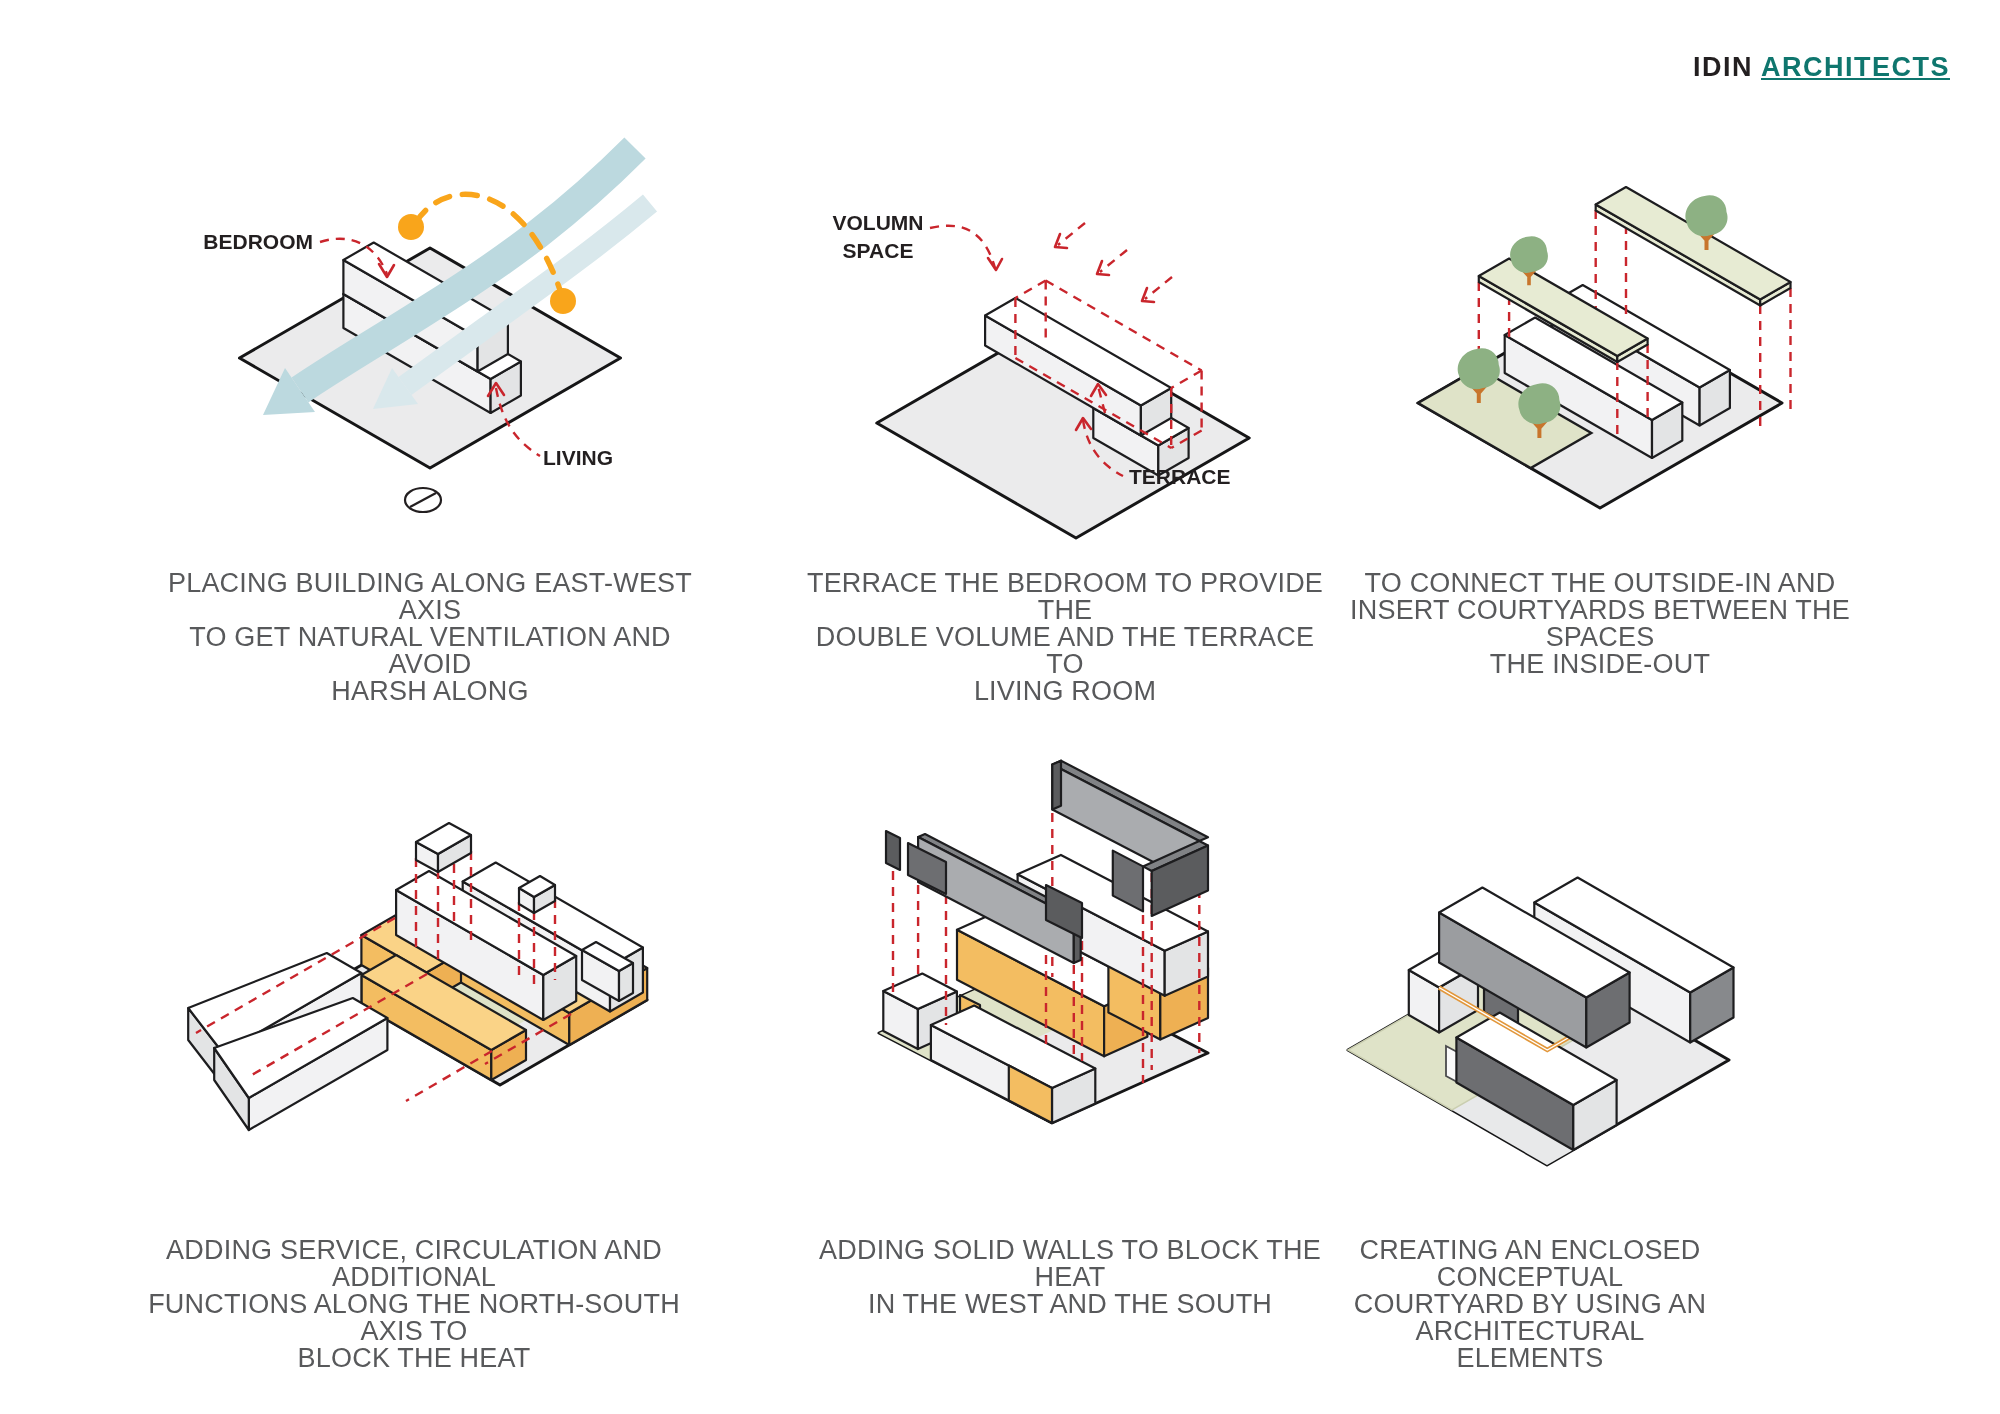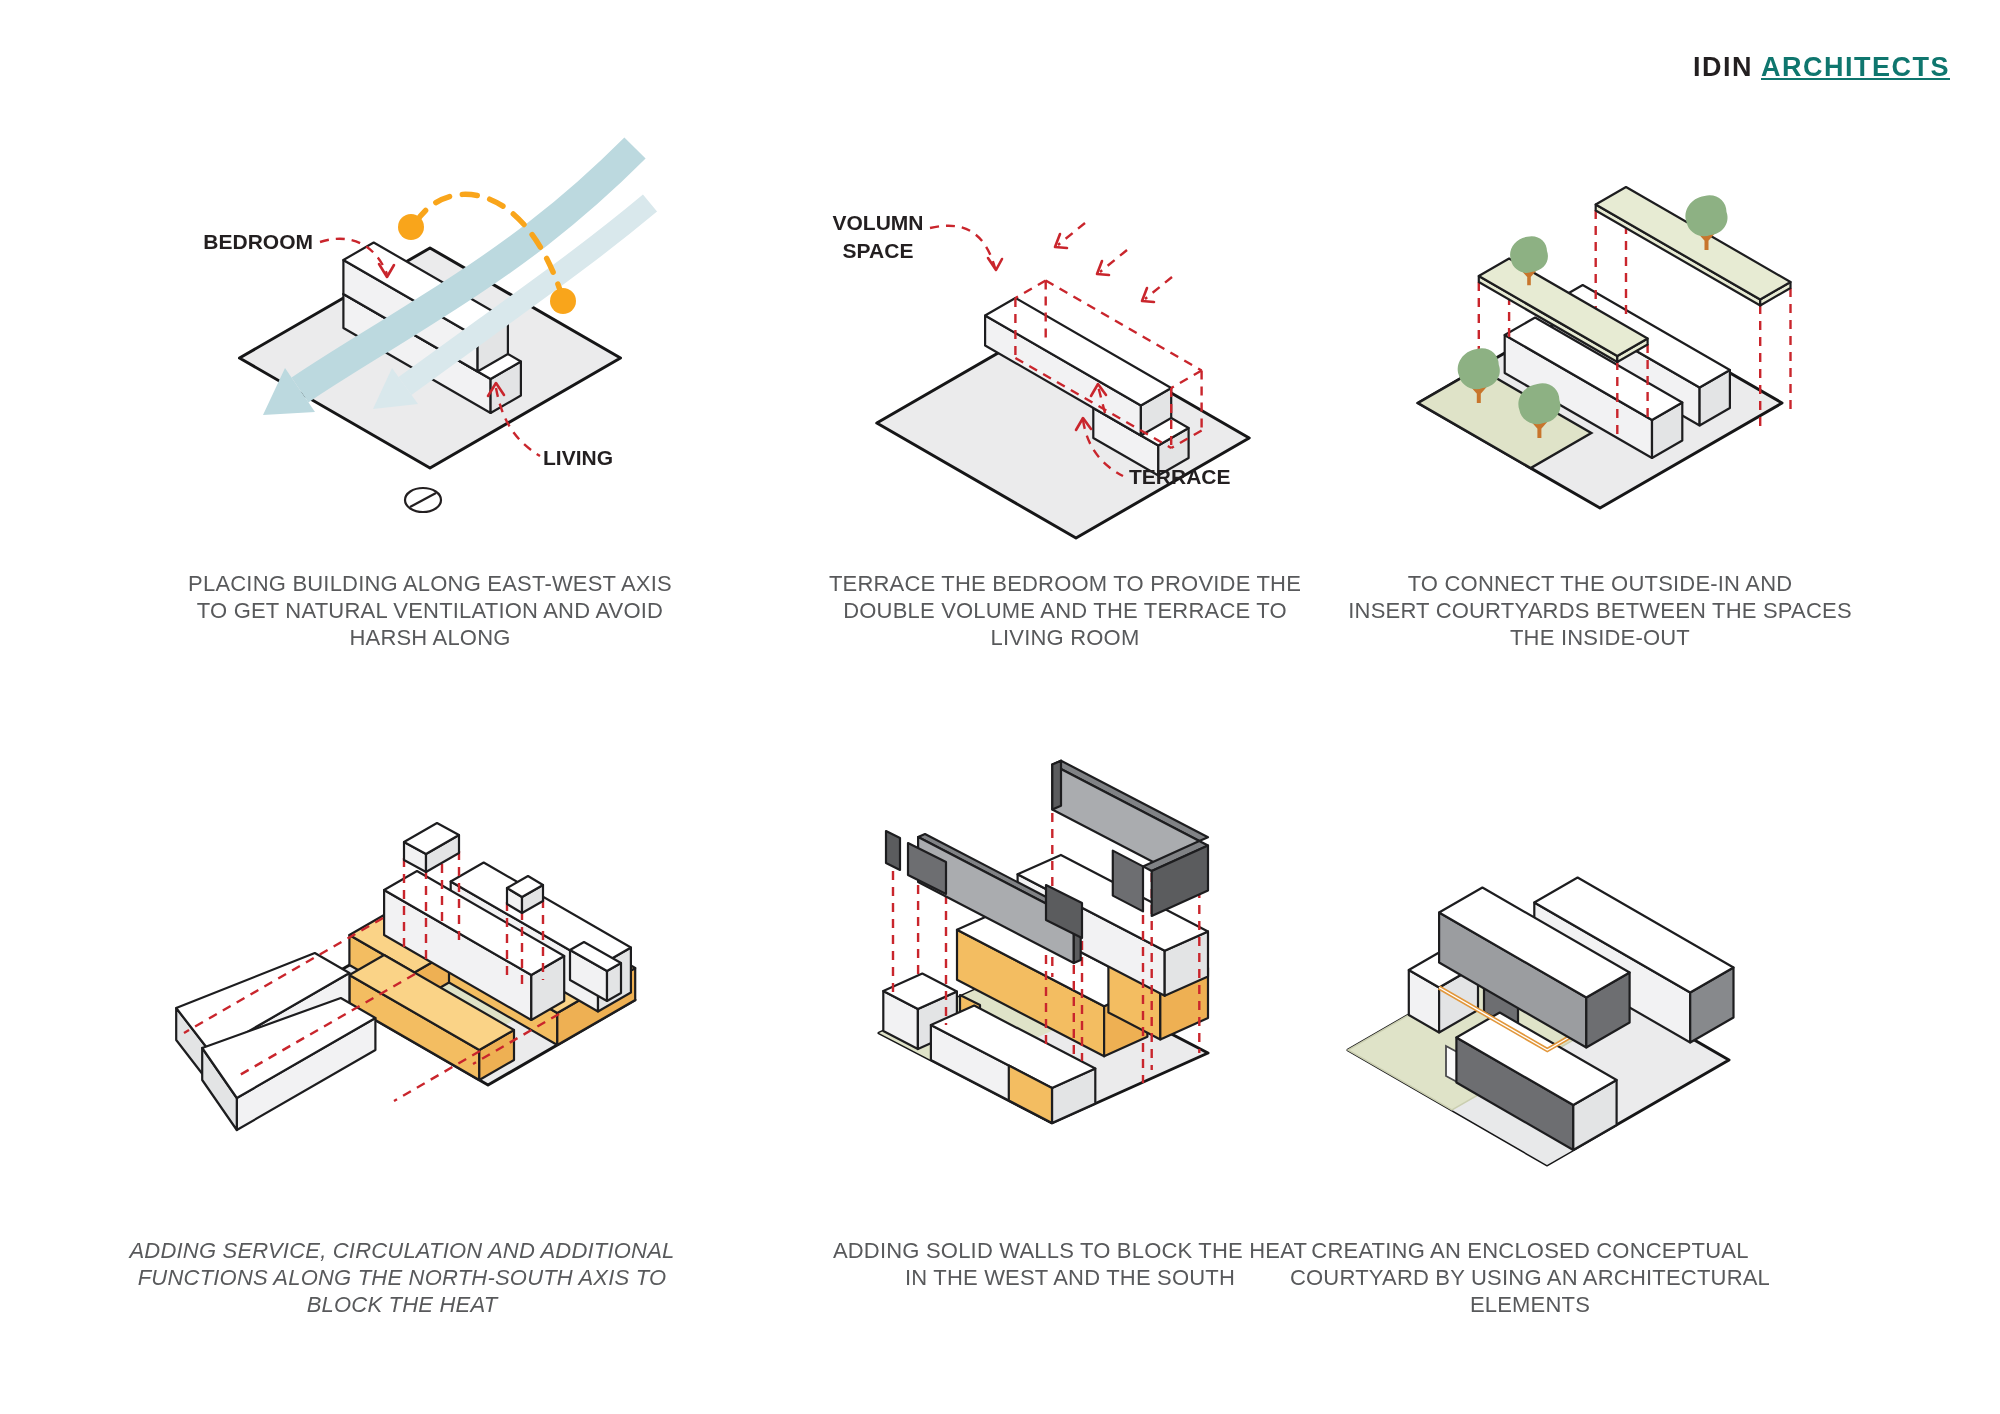--- a/index.html
+++ b/index.html
@@ -4,21 +4,21 @@
 <style>
   html,body{margin:0;padding:0;background:#ffffff;}
   body{width:2000px;height:1414px;position:relative;overflow:hidden;
        font-family:"Liberation Sans", sans-serif;}
   .logo{position:absolute;top:52px;right:50px;font-size:27px;font-weight:bold;
         letter-spacing:1.5px;white-space:nowrap;}
   .logo .p1{color:#231f20;margin-top:39px;}
   .logo .p2{color:#0f766e;text-decoration:underline;}
   .cell{position:absolute;text-align:center;}
   .cell svg{display:block;margin:0 auto;}
-  .caption{margin-top:2px;font-size:22px;line-height:27px;color:#58595b;
+  .caption{margin-top:2px;font-size:27px;line-height:27px;color:#58595b;
            letter-spacing:0.2px;}
   text{font-family:"Liberation Sans", sans-serif;font-weight:bold;
        font-size:21px;fill:#231f20;}
   .box{stroke:#1d1d1f;stroke-width:2.2;stroke-linejoin:round;}
   .ground{fill:#ebebec;stroke:#161617;stroke-width:3;stroke-linejoin:round;}
   .redd{fill:none;stroke:#c9252c;stroke-width:2.4;stroke-dasharray:9 7;}
   .redv{fill:none;stroke:#c9252c;stroke-width:2.6;stroke-linecap:round;
         stroke-linejoin:round;}
   .ft{fill:#ffffff;}  .fl{fill:#f2f2f3;}  .fr{fill:#e3e4e5;}
   .yt{fill:#fad387;}  .yf{fill:#f3bd61;}  .yr{fill:#eeb053;}
@@ -182,21 +182,21 @@
     </g>
   </g>
 </svg>
 <div class="caption">
   <div>TO CONNECT THE OUTSIDE-IN AND</div>
   <div>INSERT COURTYARDS BETWEEN THE SPACES</div>
   <div>THE INSIDE-OUT</div>
 </div>
 </div>
 
-<div class="cell" style="left:102px;top:735px;width:600px;font-style:italic;">
+<div class="cell" style="left:114px;top:735px;width:600px;">
 <svg width="540" height="500" viewBox="0 0 540 500">
  <g transform="translate(0,55)">
   <polygon class="ground" points="330,110 503,210 356,295 183,195" fill="#f0f0f1"></polygon>
   <polygon points="260.7,160 382,230 312.7,270 191.4,200" fill="#dfe3c8"></polygon>
   <g>
     <polygon class="box yf" points="304,153 425.3,223 425.3,255 304,185"></polygon>
     <polygon class="box yr" points="503.2,178 425.3,223 425.3,255 503.2,210"></polygon>
     <polygon class="box yt" points="382,108 503.2,178 425.3,223 304,153"></polygon>
   </g>
   <g>

